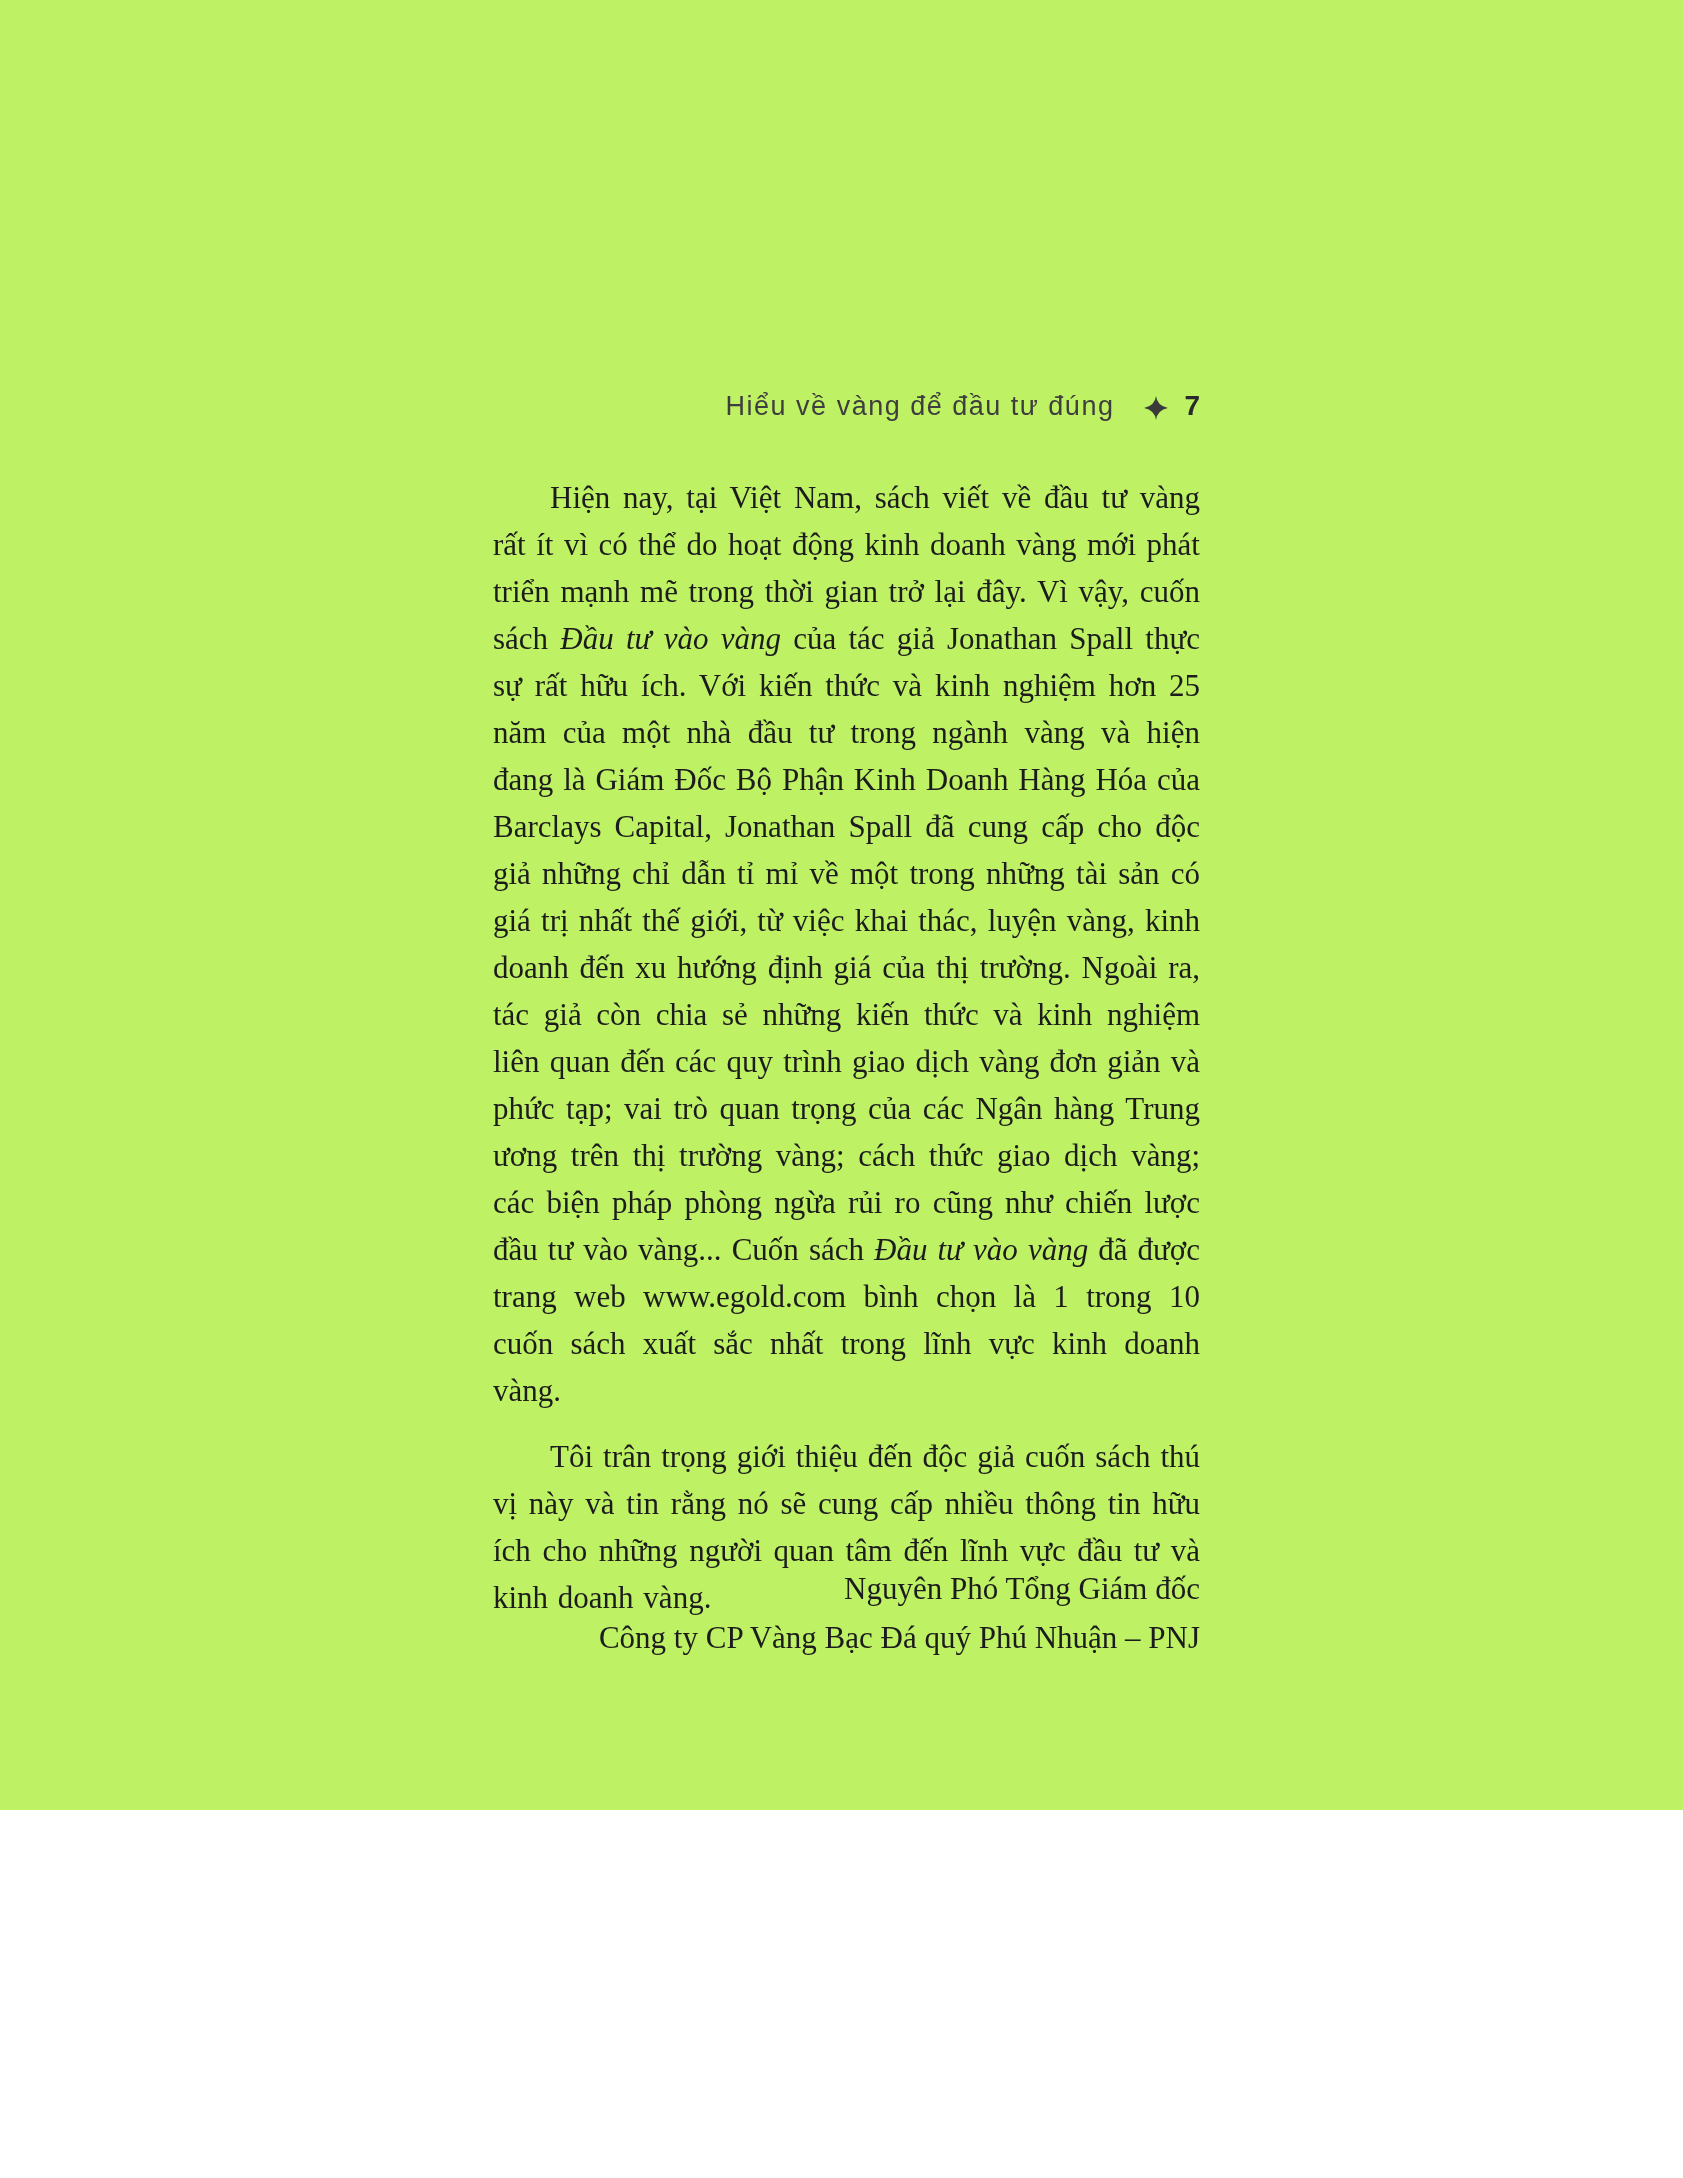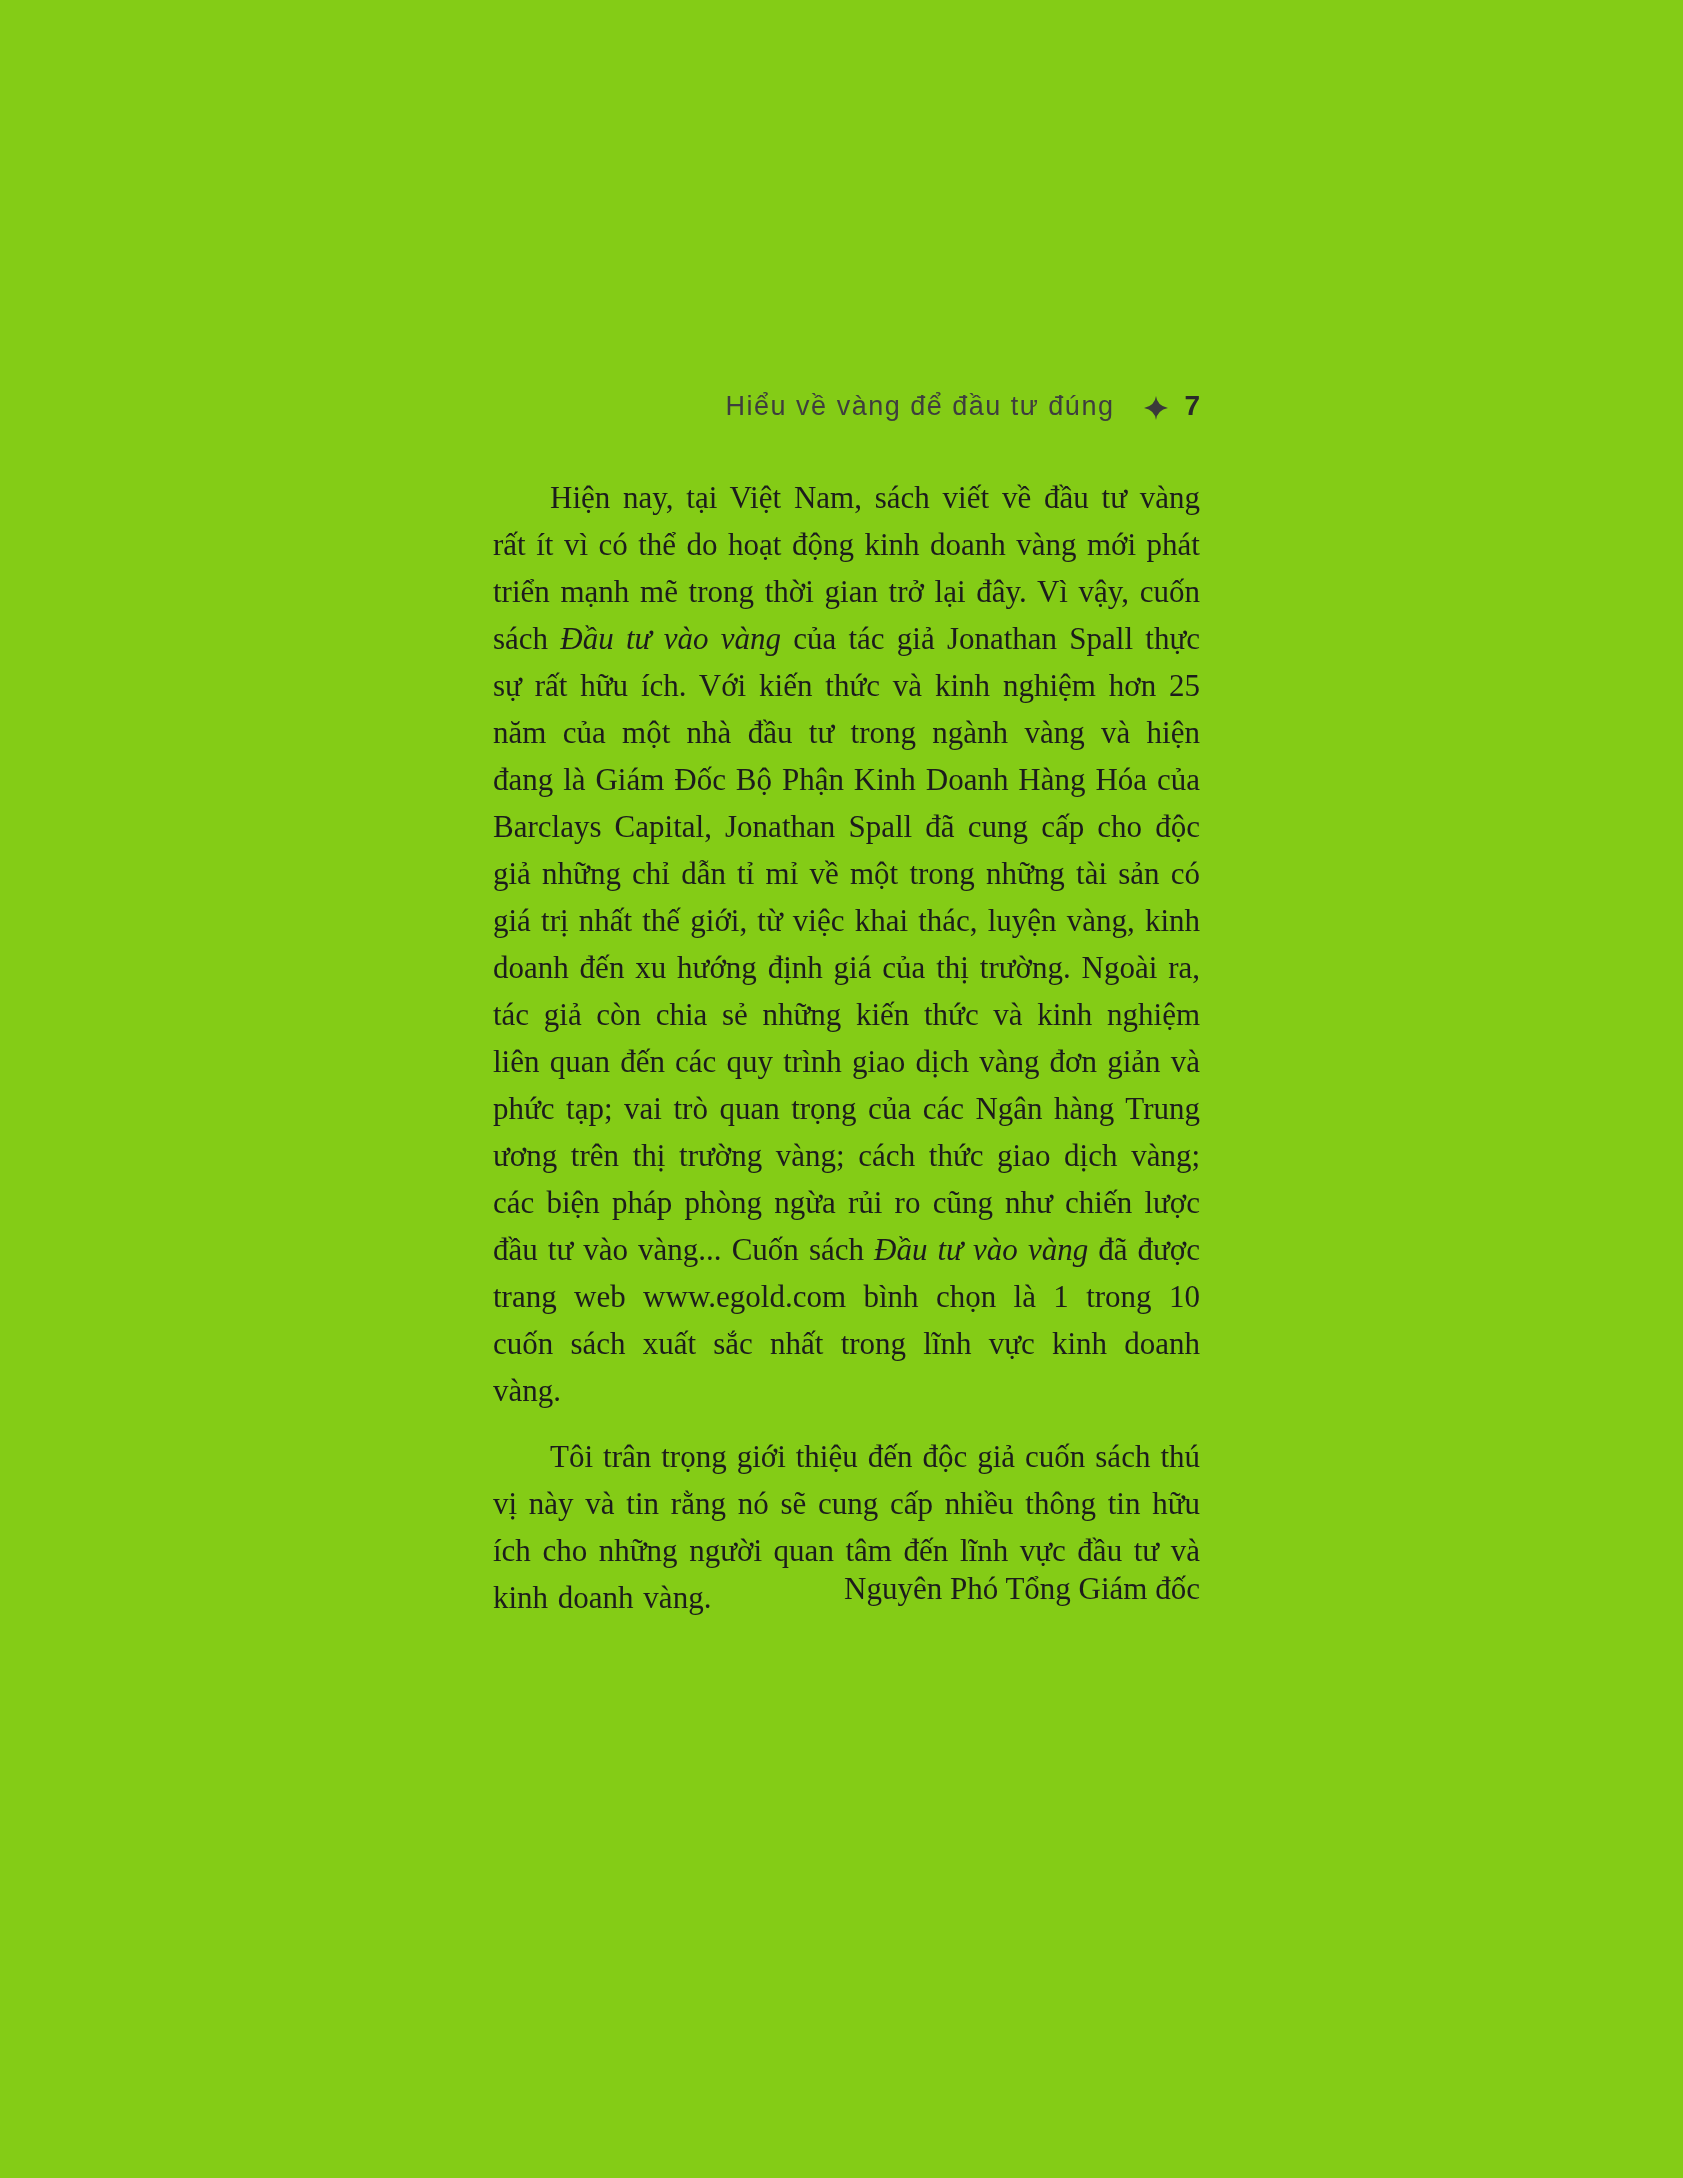--- a/index.html
+++ b/index.html
@@ -3,22 +3,22 @@
 <meta charset="utf-8">
 <style>
   html, body {
     margin: 0;
     padding: 0;
     background: #ffffff;
   }
   .page {
     position: relative;
     width: 1683px;
-    height: 2178px;
-    background: #84cc16;
+    height: 1810px;
+    background: #bef264;
     overflow: hidden;
     font-family: "Liberation Serif", serif;
     text-decoration: underline;
   }
   
   .running-head {
     position: absolute;
     top: 390px;
     left: 493px;
     width: 707px;
@@ -99,16 +99,17 @@
     <span class="head-page-num">7</span>
   </div>
 
   <div class="body-text">
     <p><span>Hiện nay, tại Việt Nam, sách viết về đầu tư vàng rất ít vì có thể do hoạt động kinh doanh vàng mới phát triển mạnh mẽ trong thời gian trở lại đây. Vì vậy, cuốn sách </span><span class="italic">Đầu tư vào vàng</span><span> của tác giả Jonathan Spall thực sự rất hữu ích. Với kiến thức và kinh nghiệm hơn 25 năm của một nhà đầu tư trong ngành vàng và hiện đang là Giám Đốc Bộ Phận Kinh Doanh Hàng Hóa của Barclays Capital, Jonathan Spall đã cung cấp cho độc giả những chỉ dẫn tỉ mỉ về một trong những tài sản có giá trị nhất thế giới, từ việc khai thác, luyện vàng, kinh doanh đến xu hướng định giá của thị trường. Ngoài ra, tác giả còn chia sẻ những kiến thức và kinh nghiệm liên quan đến các quy trình giao dịch vàng đơn giản và phức tạp; vai trò quan trọng của các Ngân hàng Trung ương trên thị trường vàng; cách thức giao dịch vàng; các biện pháp phòng ngừa rủi ro cũng như chiến lược đầu tư vào vàng... Cuốn sách </span><span class="italic">Đầu tư vào vàng</span><span> đã được trang web www.egold.com bình chọn là 1 trong 10 cuốn sách xuất sắc nhất trong lĩnh vực kinh doanh vàng.</span></p>
     <p><span>Tôi trân trọng giới thiệu đến độc giả cuốn sách thú vị này và tin rằng nó sẽ cung cấp nhiều thông tin hữu ích cho những người quan tâm đến lĩnh vực đầu tư và kinh doanh vàng.</span></p>
   </div>
 
   <div class="signature">
     <div>Nguyên Phó Tổng Giám đốc</div>
+    <div>Công ty CP Vàng Bạc Đá quý Phú Nhuận – PNJ</div>
   </div>
 
 </div>
 
 
 </body></html>

